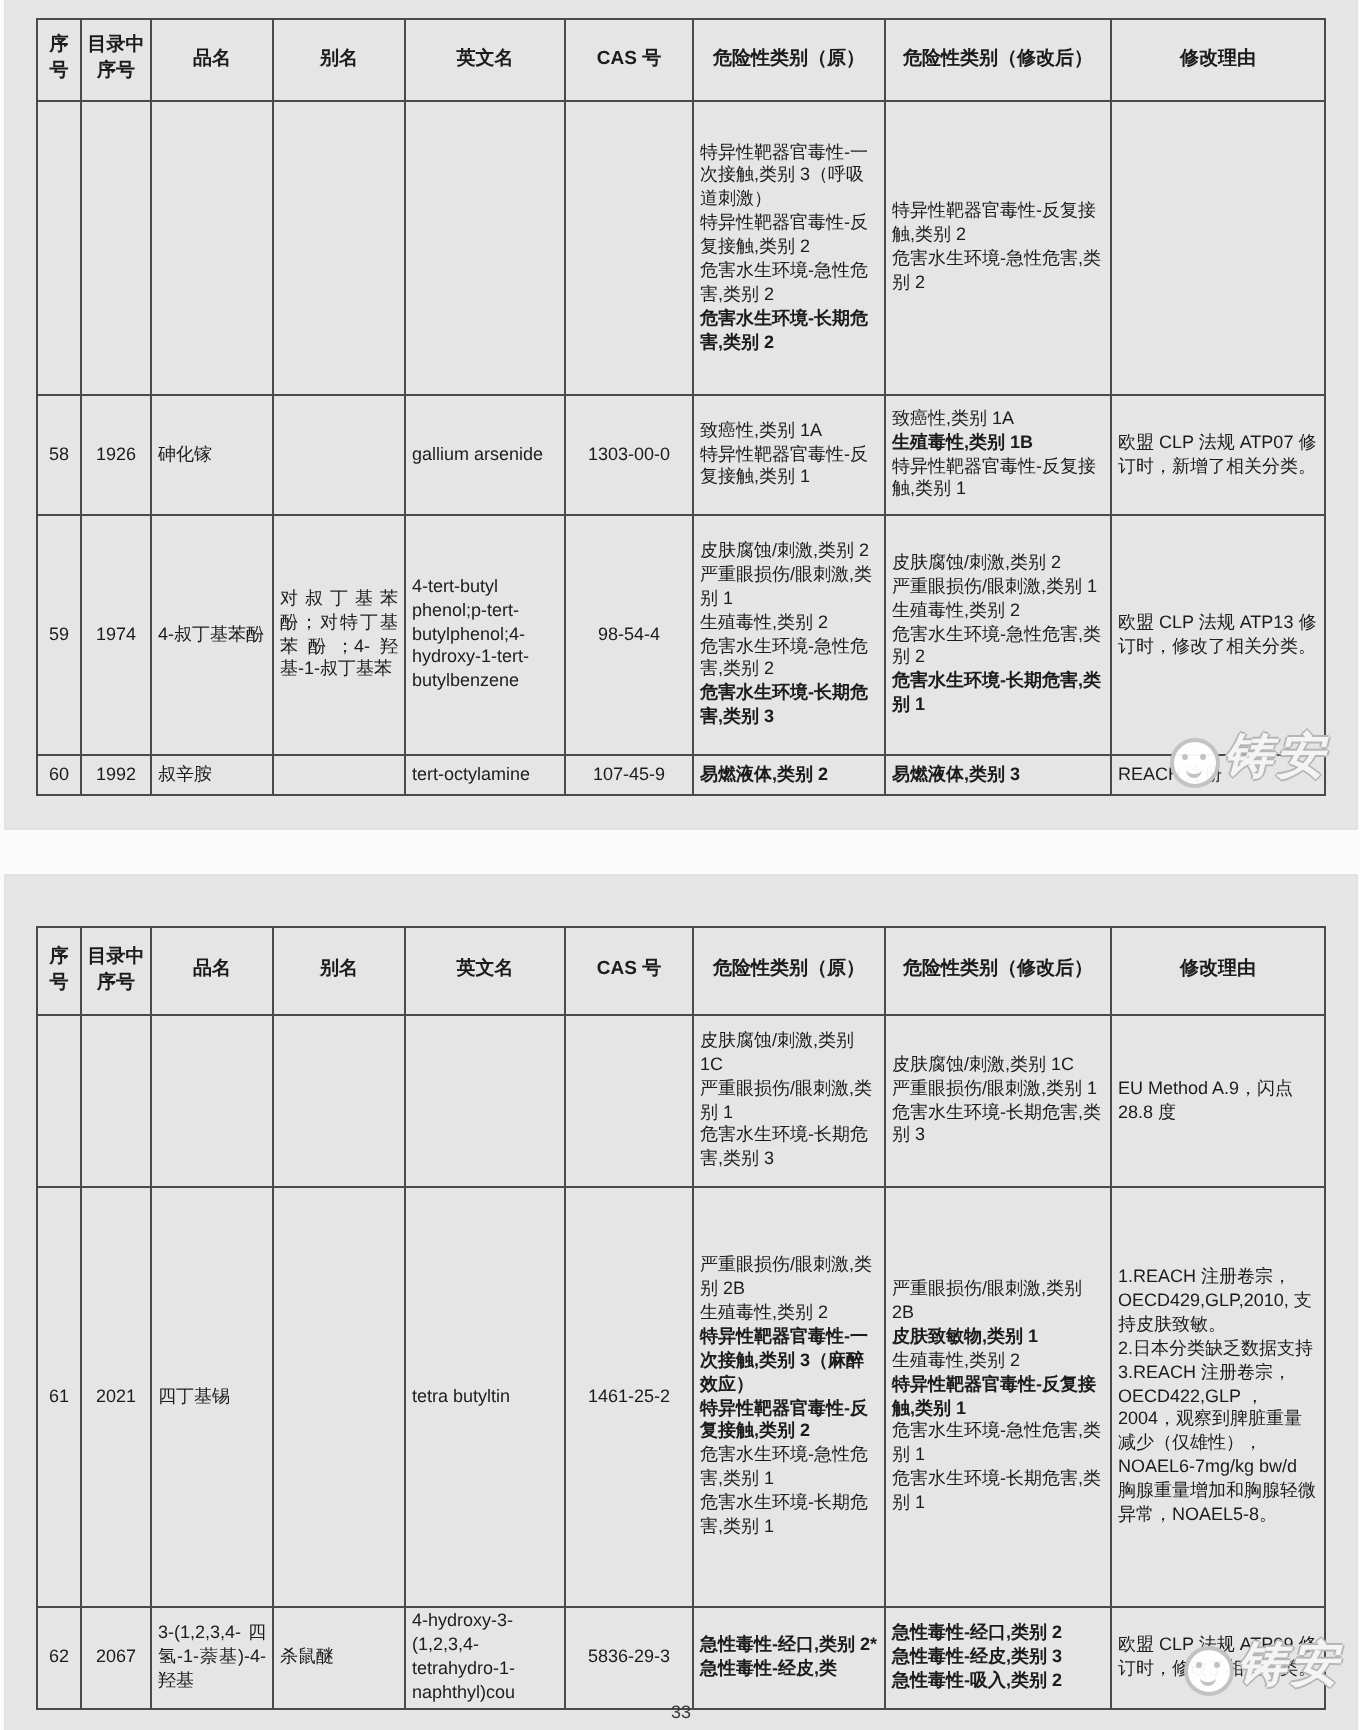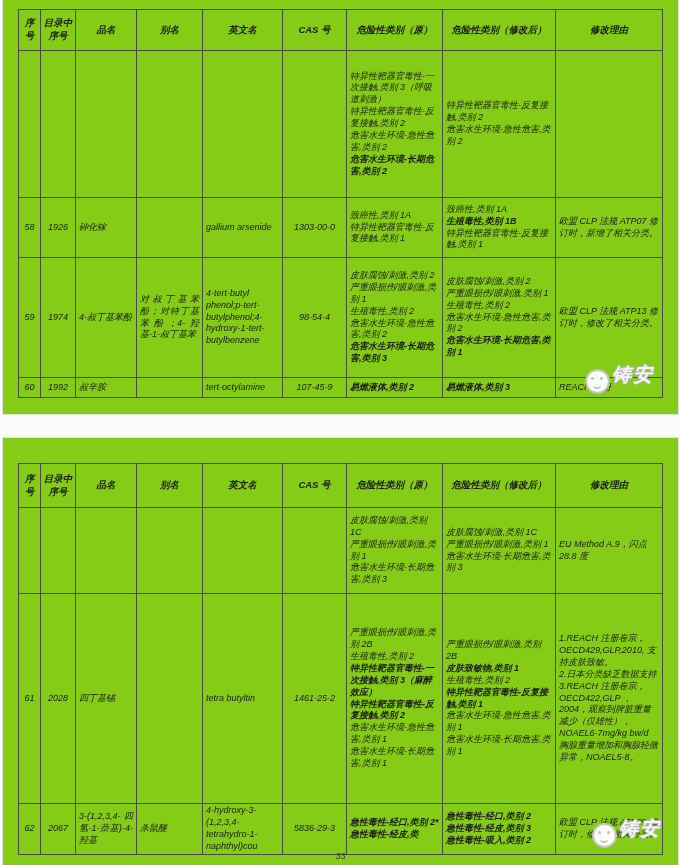--- a/index.html
+++ b/index.html
@@ -1,21 +1,21 @@
 <!DOCTYPE html>
 <html><head>
 <meta charset="utf-8">
 <style>
   html,body{margin:0;padding:0;}
   body{
     width:680px;height:865px;position:relative;overflow:hidden;
     background:#fbfbfb;color:#1c1c1c;
     font-family:"Liberation Sans","DejaVu Sans",sans-serif;
   }
-  .page{position:absolute;left:2px;width:675px;background:#84cc16;border:1px solid #e2e2e2;font-style:italic;}
+  .page{position:absolute;left:2px;width:675px;background:#e5e5e5;border:1px solid #e2e2e2;}
   #page1{top:0;height:414px;border-top:none;}
   #page2{top:437px;height:428px;border-bottom:none;}
 
   table.rev{border-collapse:collapse;table-layout:fixed;position:absolute;width:644px;}
   #t1{left:15px;top:9px;}
   #t2{left:15px;top:25px;}
   .rev th,.rev td{
     border:1px solid #4a4a4a;
     font-size:9px;line-height:1.32;
     vertical-align:middle;overflow:hidden;
@@ -42,21 +42,21 @@
   }
   .wm-face::before{
     content:"";position:absolute;left:4px;top:6px;width:3px;height:3px;border-radius:50%;
     background:#c3c3c3;box-shadow:9px 0 0 #c3c3c3;
   }
   .wm-face::after{
     content:"";position:absolute;left:6px;bottom:3px;width:8px;height:4px;
     border-bottom:2px solid #c3c3c3;border-radius:0 0 8px 8px;
   }
   .wm-text{
-    font-size:19px;font-weight:bold;font-style:italic;letter-spacing:2px;white-space:nowrap;
+    font-size:24px;font-weight:bold;font-style:italic;letter-spacing:2px;white-space:nowrap;
     color:#f4f4f4;
     text-shadow:1px 0 0 #b6b6b6,-1px 0 0 #b6b6b6,0 1px 0 #b6b6b6,0 -1px 0 #b6b6b6;
   }
 </style>
 </head>
 <body>
 
 <div class="page" id="page1">
   <table class="rev" id="t1">
     <colgroup>
@@ -212,21 +212,21 @@
             <div>皮肤腐蚀/刺激,类别 1C</div>
             <div>严重眼损伤/眼刺激,类别 1</div>
             <div>危害水生环境-长期危害,类别 3</div>
           </td>
           <td class="rs">
             <div>EU Method A.9，闪点 28.8 度</div>
           </td>
         </tr>
         <tr style="height: 210px;">
           <td class="c">61</td>
-          <td class="c">2028</td>
+          <td class="c">2021</td>
           <td class="nm">四丁基锡</td>
           <td class="al"></td>
           <td class="en">tetra butyltin</td>
           <td class="c">1461-25-2</td>
           <td class="hz">
             <div>严重眼损伤/眼刺激,类别 2B</div>
             <div>生殖毒性,类别 2</div>
             <div class="bold">特异性靶器官毒性-一次接触,类别 3（麻醉效应）</div>
             <div class="bold">特异性靶器官毒性-反复接触,类别 2</div>
             <div>危害水生环境-急性危害,类别 1</div>

